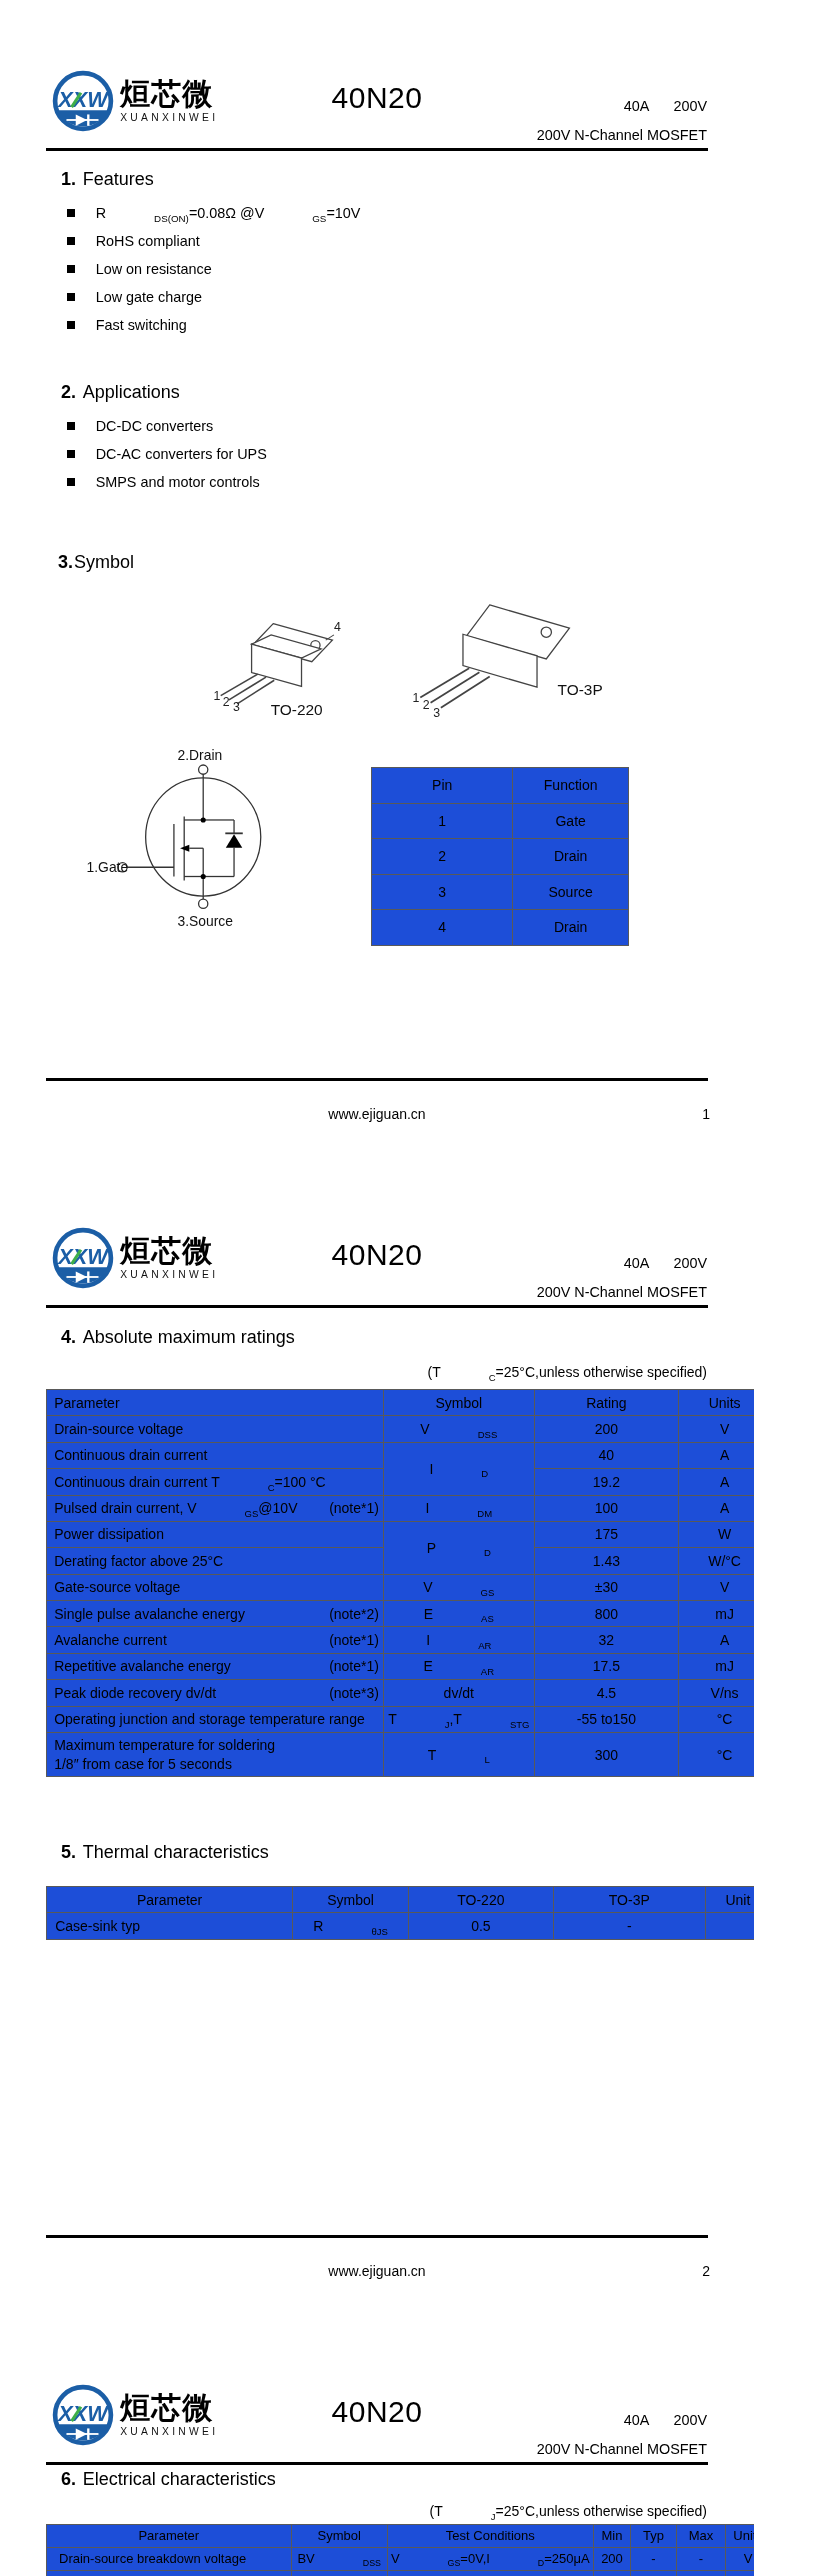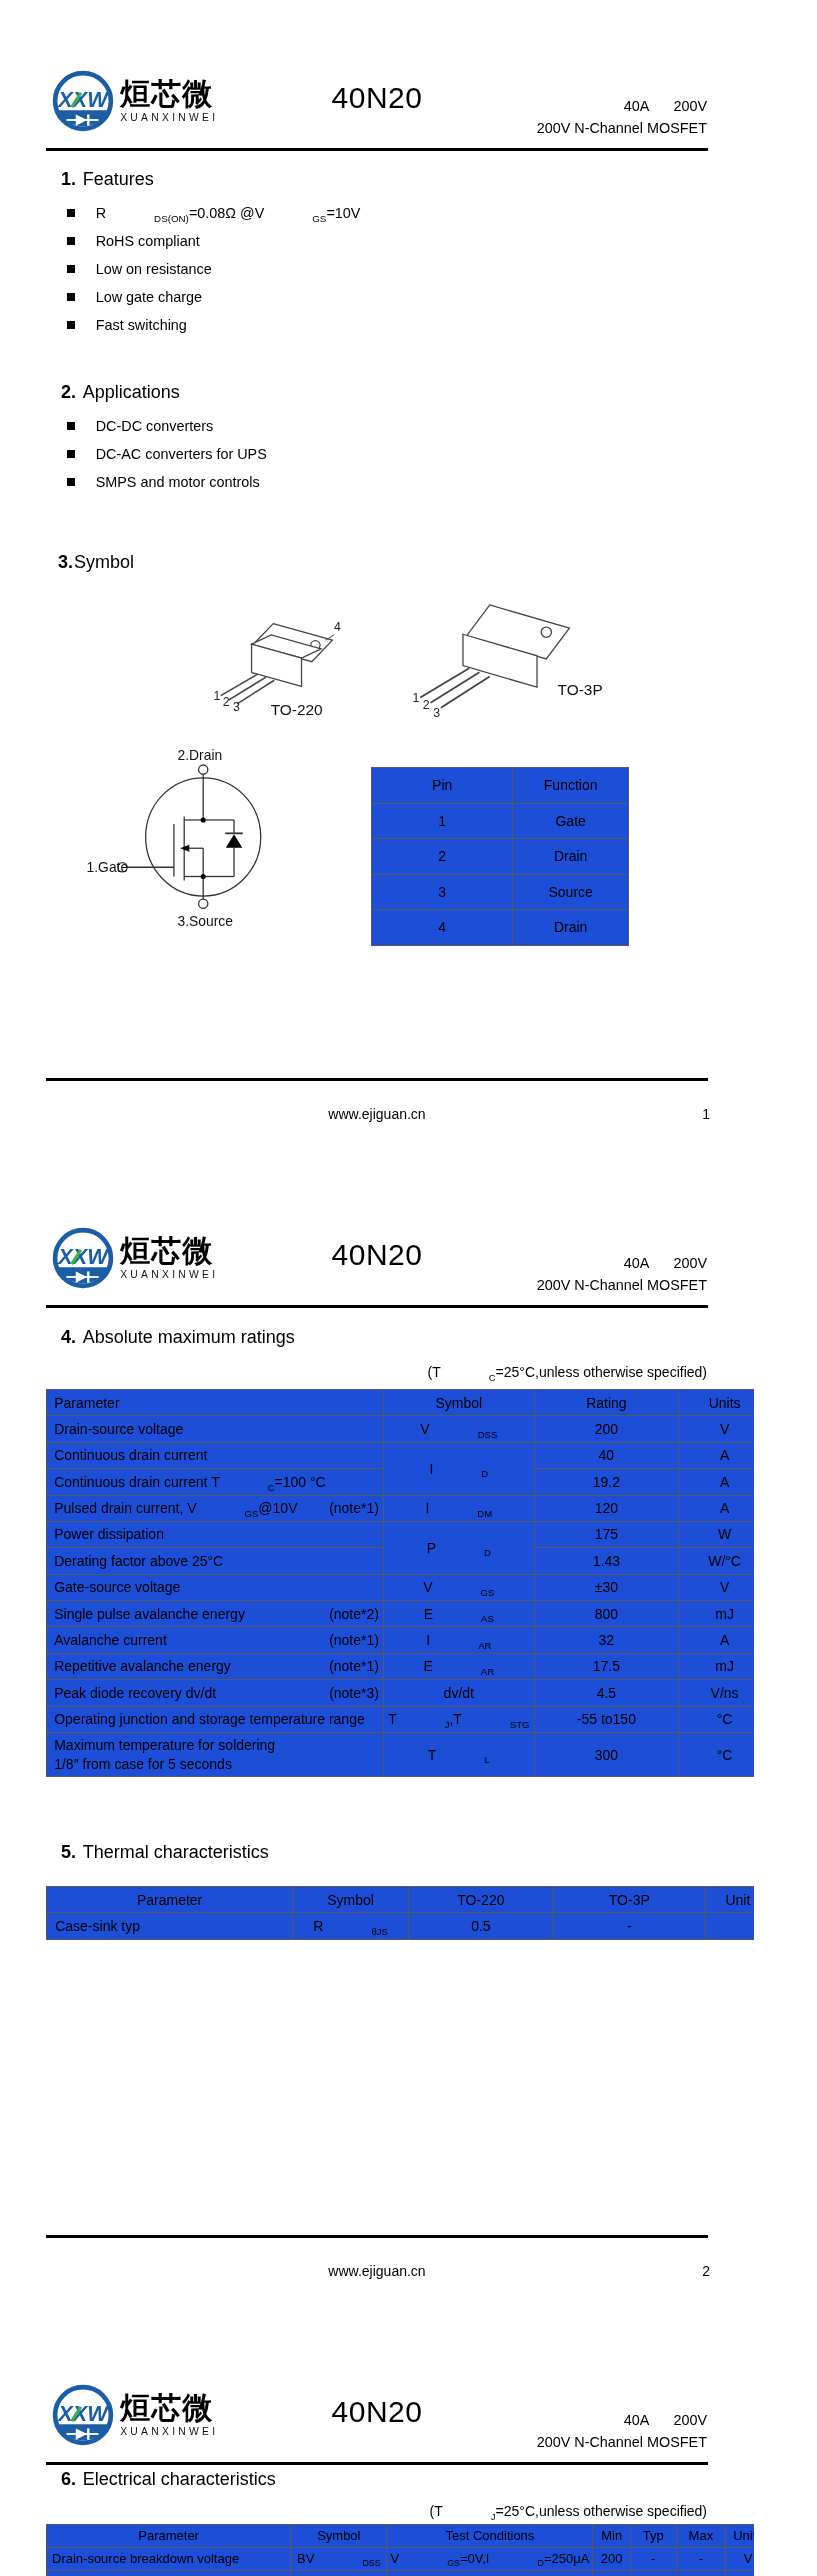--- a/index.html
+++ b/index.html
@@ -8,21 +8,21 @@
   .abs{position:absolute;}
   sub{font-size:68%;line-height:0;margin-left:48px;}
 
   
   .logo{left:52px;top:70px;display:flex;align-items:center;gap:6.2px;}
   .logo-cn{font-size:30px;font-weight:700;letter-spacing:1px;line-height:1;}
   .logo-en{font-size:10.3px;letter-spacing:3.3px;font-weight:500;color:#111;margin-top:3.6px;}
   .part-no{left:0;right:0;top:81px;text-align:center;font-size:30px;font-weight:400;letter-spacing:0.5px;}
   .hdr-right{right:47px;top:98px;text-align:right;}
   .hdr-rating{font-size:14.4px;font-weight:400;display:flex;gap:24px;justify-content:flex-end;}
-  .hdr-sub{font-size:14.4px;margin-top:6px;}
+  .hdr-sub{font-size:14.4px;margin-top:13px;}
   .rule{left:46px;right:46px;height:3.1px;background:#000;}
   .rule-top{top:148px;}
   .rule-bot{top:1078px;}
   .ftr-site{left:0;right:0;top:1106px;text-align:center;font-size:14px;}
   .ftr-page{right:44px;top:1106px;font-size:14px;}
 
   
   .h-sec{font-size:18px;}
   .h-sec .h-num{font-weight:700;margin-right:6.7px;}
   .h-sec.tight .h-num{margin-right:1px;}
@@ -45,21 +45,21 @@
   .tw-th .col-0{width:34%;}
   .tw-th .col-1{width:16%;}
   .tw-th .col-2{width:20%;}
   .tw-th .col-3{width:21%;}
   .tw-th .col-4{width:9%;}
   .tw-th td.col-0{text-align:left;padding-left:8.2px;}
 
   .tw-el .tb{font-size:13px;}
   .tw-el .tb th,.tw-el .tb td{padding:2.6px 3.1px;}
   .tw-el .col-0{width:40%;}
-  .tw-el td.col-0{text-align:left;padding-left:5px;}
+  .tw-el td.col-0{text-align:left;padding-left:12px;}
   .tw-el .col-1{width:13.5%;}
   .tw-el .col-2{width:20%;}
   .tw-el .col-3{width:5.5%;}
   .tw-el .col-4{width:7%;}
   .tw-el .col-5{width:7.5%;}
   .tw-el .col-6{width:6.5%;}
 
   .tw-pin .tb{font-size:14px;}
   .tw-pin .tb th,.tw-pin .tb td{padding:8.2px 4.1px;}
   .tw-pin .col-0{width:55%;}
@@ -295,21 +295,21 @@
             <td class="col-3">A</td>
           </tr>
           <tr>
             <td class="col-0">Continuous drain current T<sub>C</sub>=100 °C</td>
             <td class="col-2">19.2</td>
             <td class="col-3">A</td>
           </tr>
           <tr>
             <td class="col-0">Pulsed drain current, V<sub>GS</sub>@10V<span class="cell-note">(note*1)</span></td>
             <td class="col-1">I<sub>DM</sub></td>
-            <td class="col-2">120</td>
+            <td class="col-2">100</td>
             <td class="col-3">A</td>
           </tr>
           <tr>
             <td class="col-0">Power dissipation</td>
             <td class="col-1" rowspan="2">P<sub>D</sub></td>
             <td class="col-2">175</td>
             <td class="col-3">W</td>
           </tr>
           <tr>
             <td class="col-0">Derating factor above 25°C</td>

